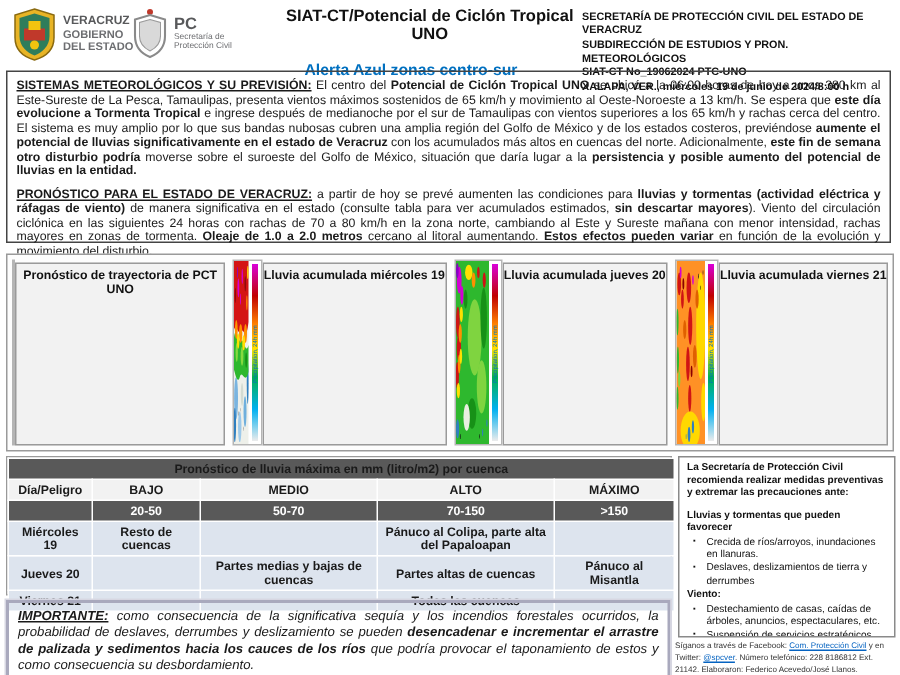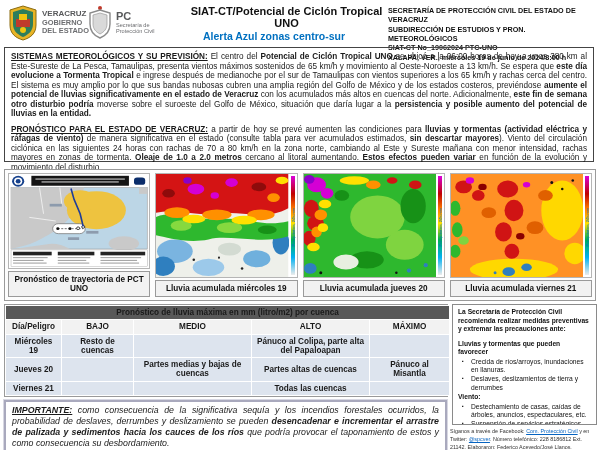--- a/index.html
+++ b/index.html
@@ -7,33 +7,33 @@
        font-family:"Liberation Sans",sans-serif;color:#1a1a1a;overflow:hidden;}
   .abs{position:absolute;box-sizing:border-box;}
 
   
   .hdr-logo{display:flex;align-items:center;gap:4px;}
   .logo-txt{font-size:7.4px;font-weight:700;color:#6d6e71;line-height:1.12;}
   .logo-txt .l1{color:#58595b;font-size:8px;}
   .hdr-center{text-align:center;}
   .hdr-title{font-size:11px;font-weight:700;color:#111;margin-left:25px;}
   .alert1{font-size:10.5px;font-weight:700;color:var(--alert-yellow,#FFC000);margin-top:2px;}
-  .alert2{font-size:10.5px;font-weight:700;color:var(--alert-blue,#0070C0);margin-top:1px;}
+  .alert2{font-size:10.5px;font-weight:700;color:var(--alert-blue,#0070C0);margin-top:12px;}
   .hdr-right{text-align:left;font-size:7.2px;font-weight:700;line-height:1.3;color:#111;}
 
   
   .boxA{border:1px solid #444;padding:4px 6px;font-size:8.2px;line-height:9.55px;
         text-align:justify;}
   .boxA .para2{margin-top:6px;}
   .seg-b{font-weight:700;}
   .seg-u{text-decoration:underline;}
 
   
   .strip{border:1px solid #9a9a9a;background:#fdfdfd;display:flex;gap:5px;padding:3px;}
-  .panel{flex:1;display:flex;flex-direction:column;min-width:0;}
+  .panel{flex:1;display:flex;flex-direction:row;min-width:0;}
   .panel-img{flex:1;border:1px solid #b5b5b5;background:#fff;display:flex;position:relative;min-height:0;}
   .panel-img svg{width:100%;height:100%;display:block;}
   .cbar{width:8px;display:flex;align-items:stretch;justify-content:center;position:relative;flex:none;}
   .cbar-strip{width:4px;margin:2px 0;
     background:linear-gradient(#d900d9,#c00000 18%,#ff8000 34%,#ffe000 48%,#00b050 64%,#00b0f0 82%,#ececec);}
   .cbar-label{position:absolute;top:50%;left:-14px;transform:rotate(-90deg);transform-origin:center;
     font-size:4px;color:#0070c0;white-space:nowrap;width:36px;text-align:center;}
   .caption{margin-top:2px;border:1px solid #9a9a9a;background:#f2f2f2;
     font-size:8.2px;font-weight:700;text-align:center;padding:3px 0;color:#111;}
 
@@ -295,20 +295,27 @@
           <tr>
             <td class="t-title" colspan="5">Pronóstico de lluvia máxima en mm (litro/m2) por cuenca</td>
           </tr>
       <tr class="t-cols">
         <td>Día/Peligro</td>
         <td>BAJO</td>
         <td>MEDIO</td>
         <td>ALTO</td>
         <td>MÁXIMO</td>
       </tr>
+      <tr class="t-range">
+        <td></td>
+        <td>20-50</td>
+        <td>50-70</td>
+        <td>70-150</td>
+        <td>&gt;150</td>
+      </tr>
       <tr class="t-data">
         <td>Miércoles 19</td>
         <td>Resto de cuencas</td>
         <td></td>
         <td>Pánuco al Colipa, parte alta del Papaloapan</td>
         <td></td>
       </tr>
       <tr class="t-data">
         <td>Jueves 20</td>
         <td></td>

